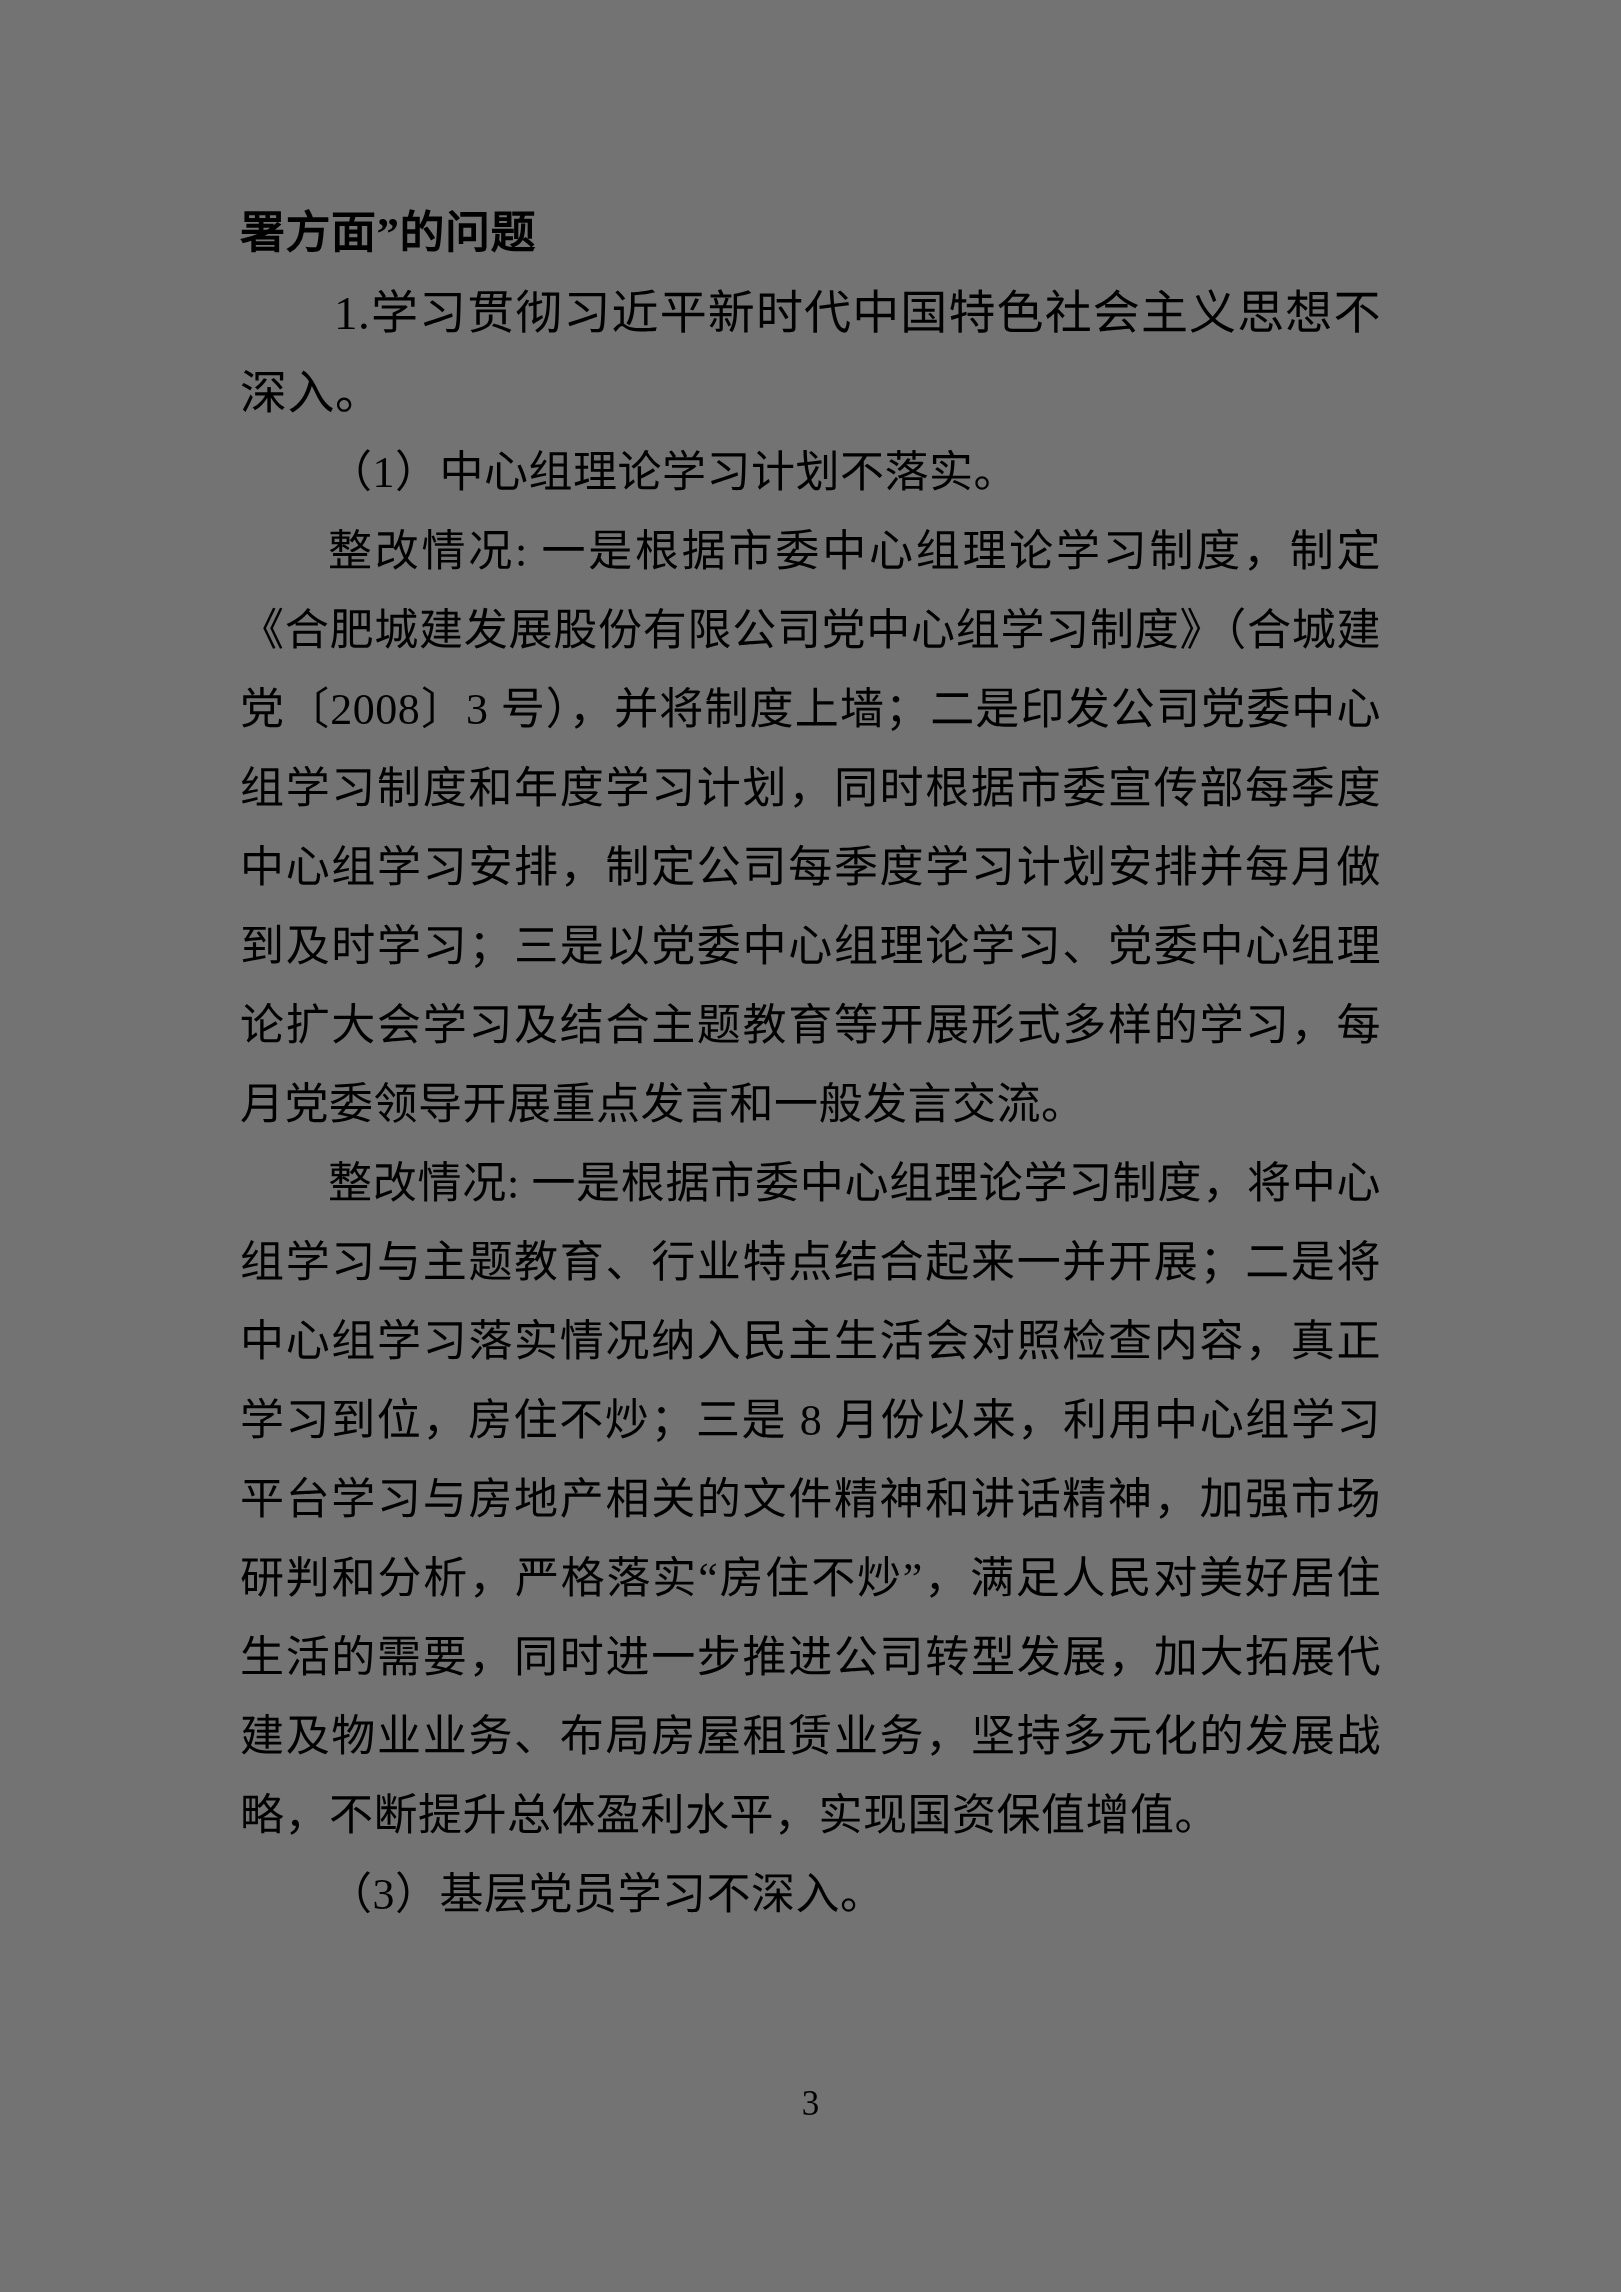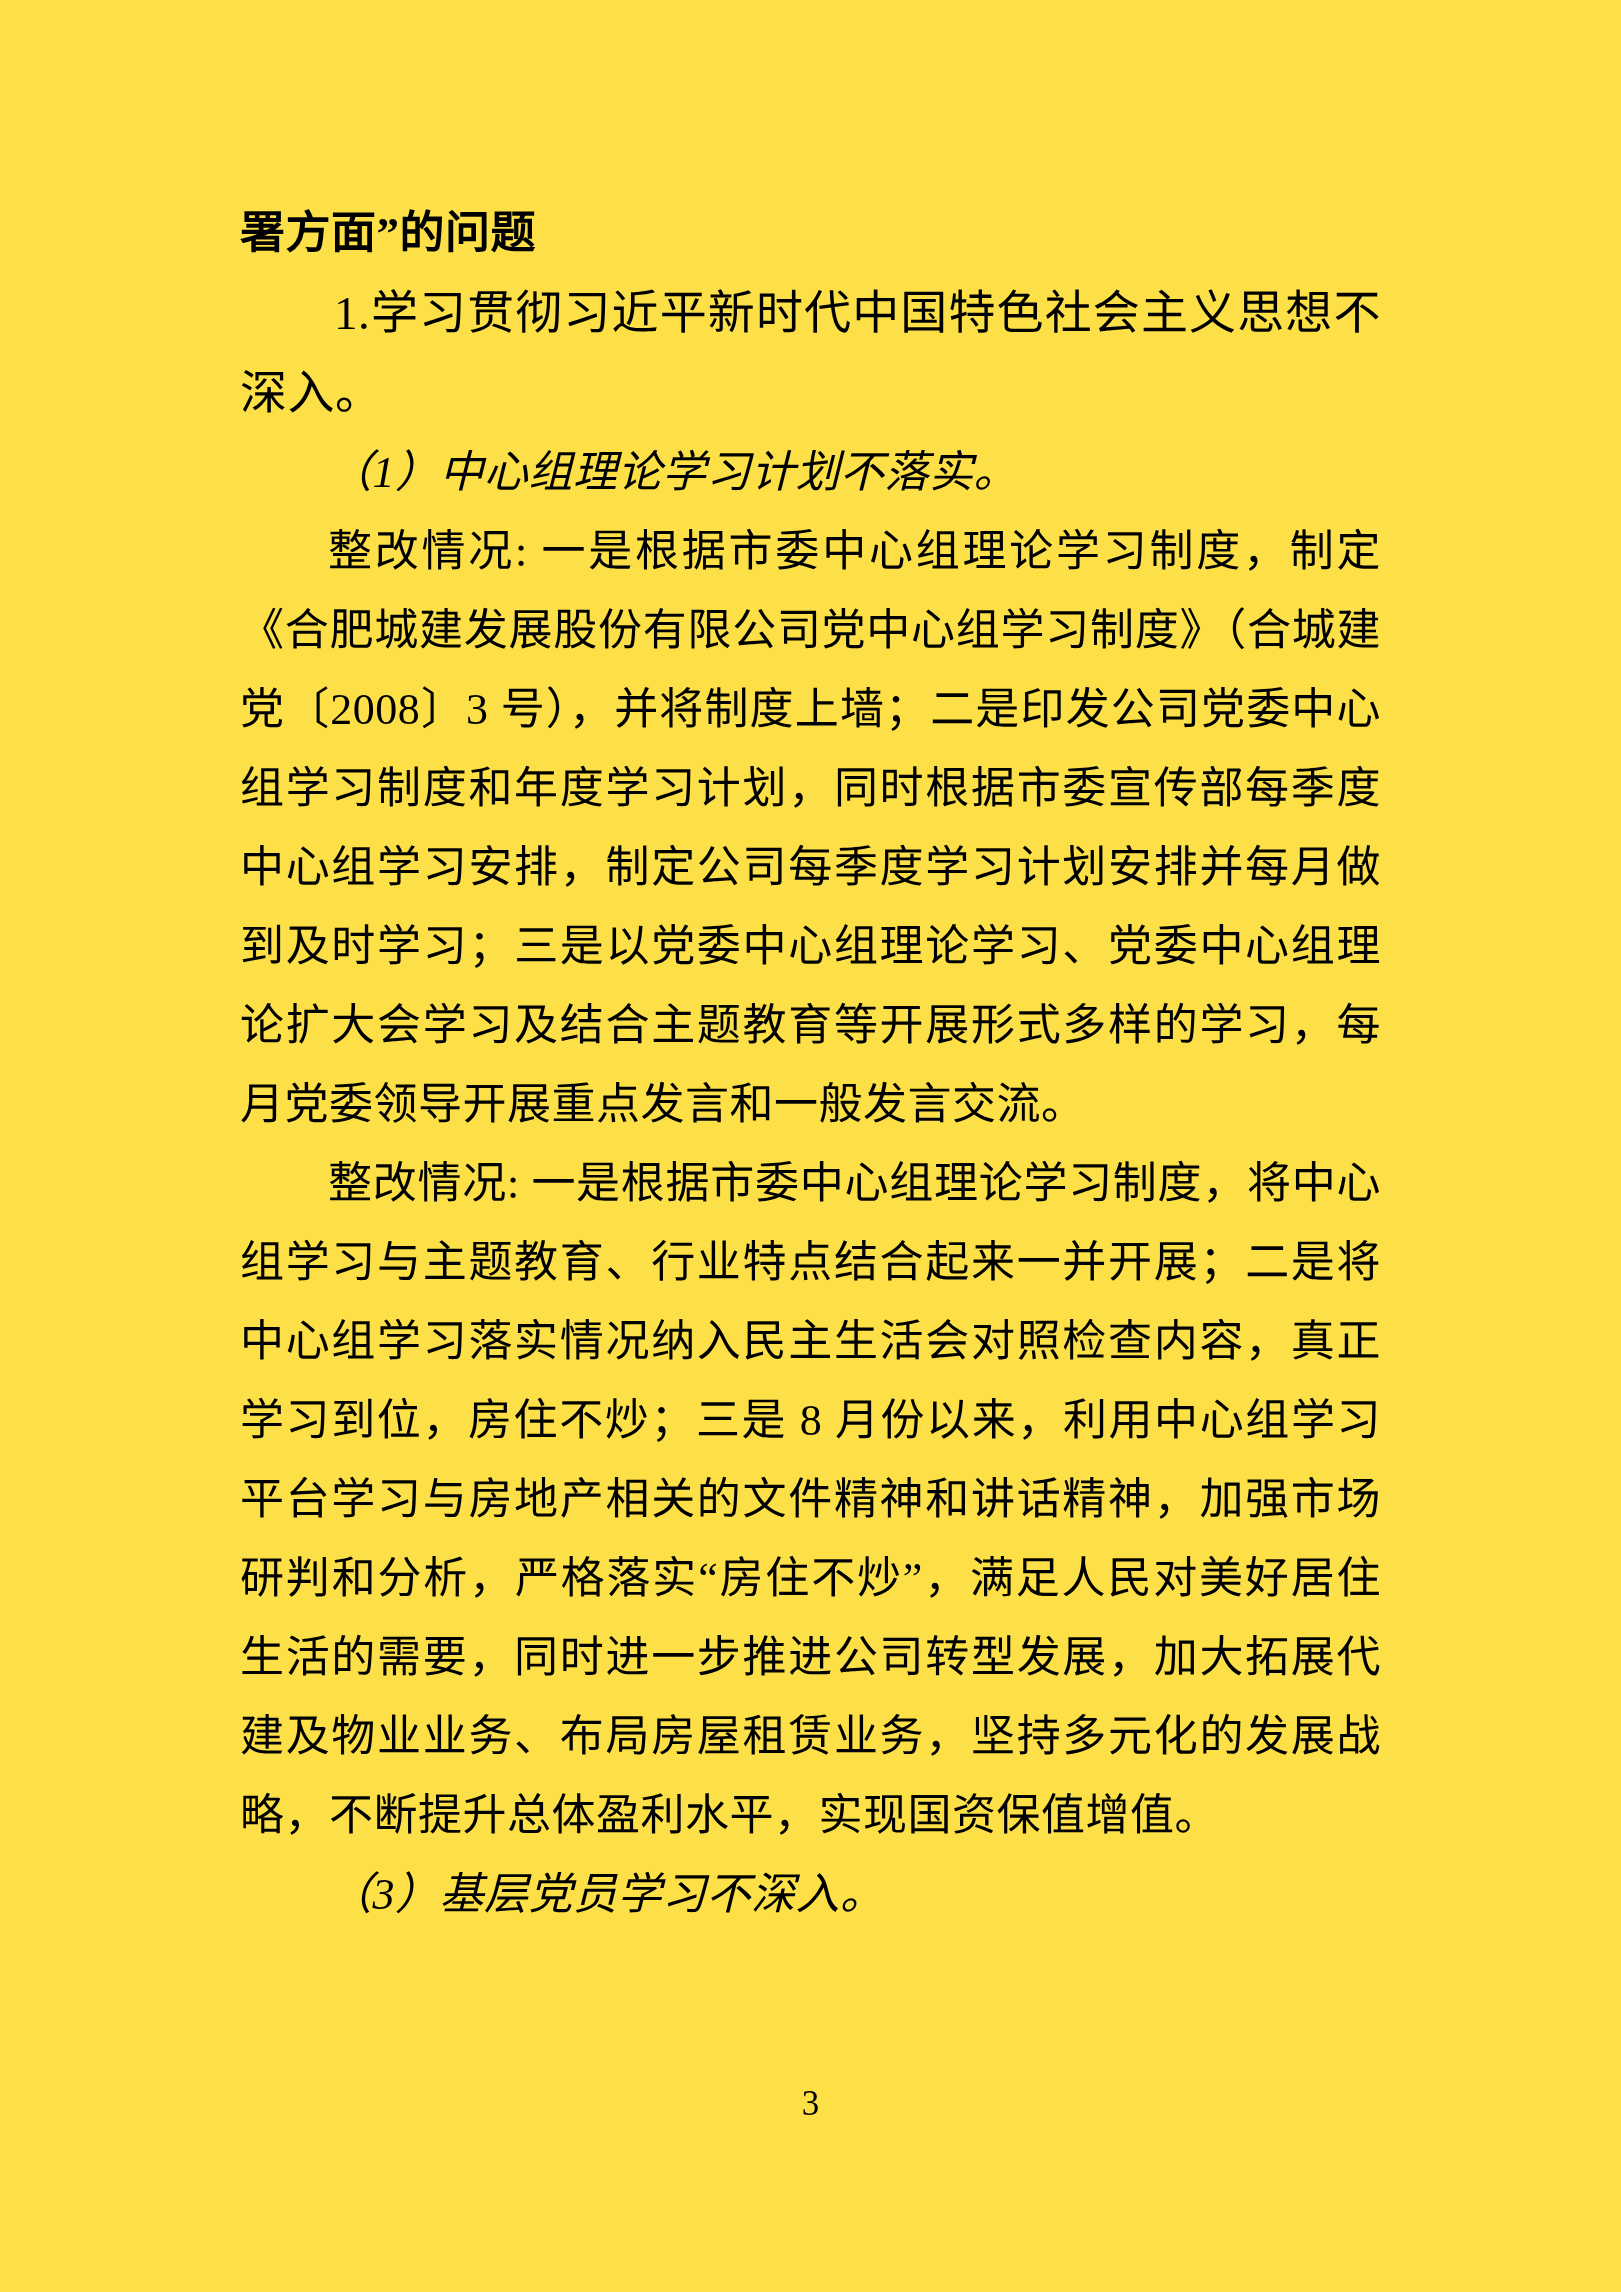--- a/index.html
+++ b/index.html
@@ -5,21 +5,21 @@
   html, body {
     margin: 0;
     padding: 0;
     background: #e8e8e8;
   }
   .page {
     position: relative;
     width: 1621px;
     height: 2293px;
     margin: 0 auto;
-    background: #fde047;
+    background: #737373;
     color: #000000;
     font-family: "Liberation Serif", "DejaVu Serif", serif;
     overflow: hidden;
   }
   .content {
     position: absolute;
     left: 240px;
     top: 194px;
     width: 1141px;
   }
@@ -40,21 +40,20 @@
   }
   p.h1 {
     font-weight: normal;
     font-size: 47px;
     line-height: 80px;
     text-indent: 2em;
   }
   p.sub {
     text-indent: 2em;
     text-align: left;
-    font-style: italic;
   }
   p.body {
     text-indent: 2em;
   }
   .b {
     font-weight: normal;
   }
   .pagenum {
     position: absolute;
     top: 2084px;

